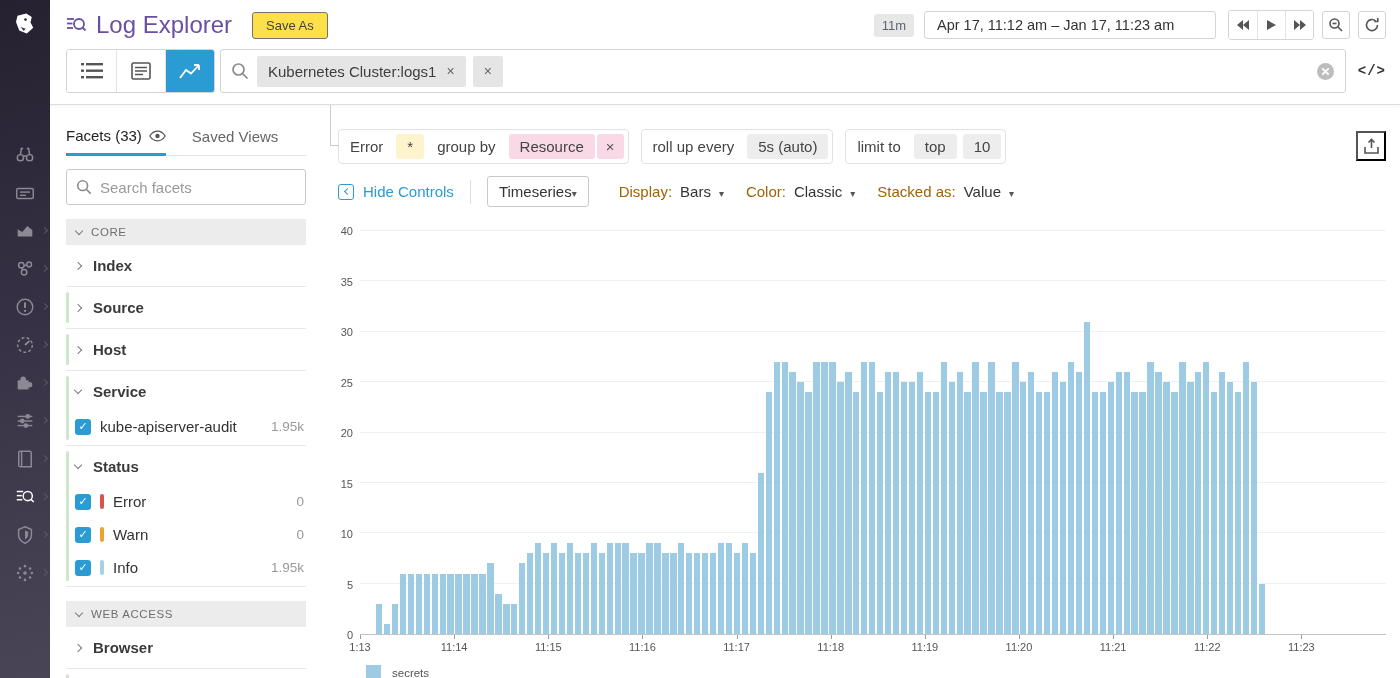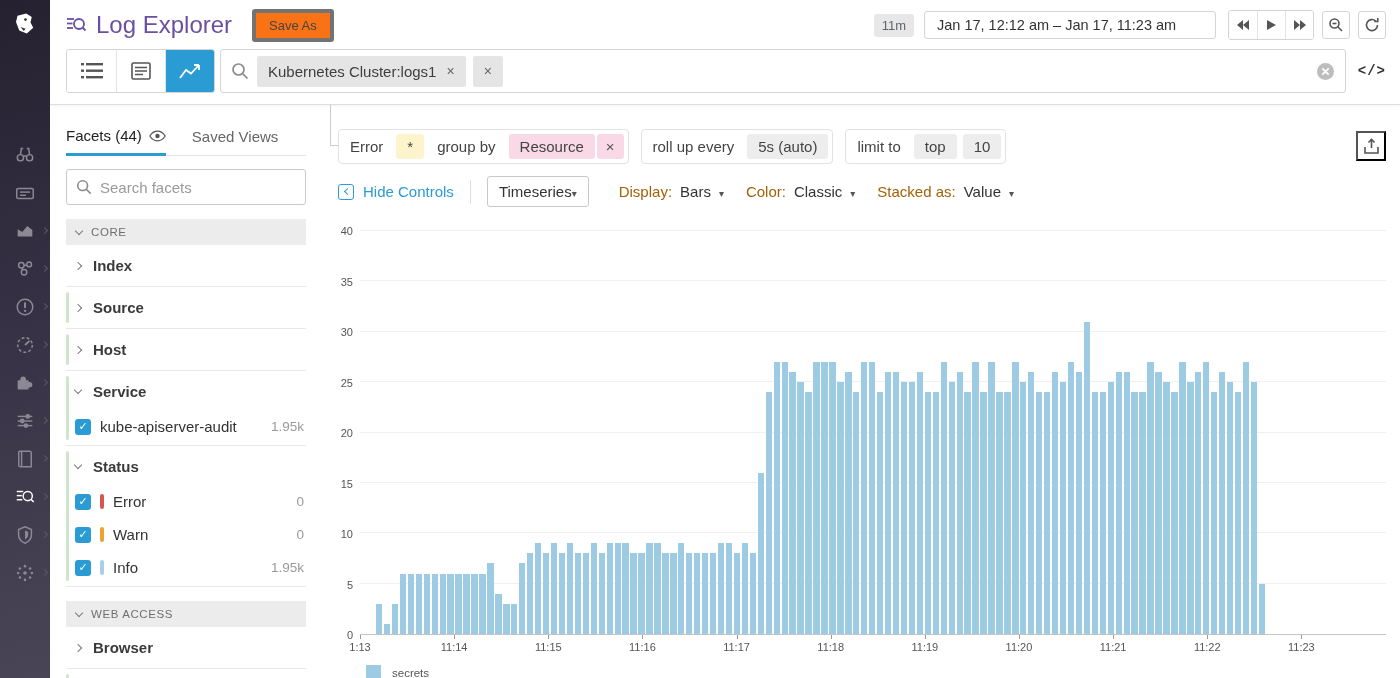--- a/index.html
+++ b/index.html
@@ -15,21 +15,21 @@
   .nav-item { height:38px; display:flex; align-items:center; justify-content:center; position:relative; cursor:pointer; color:#8d8896; }
   .nav-item .flyout { position:absolute; right:3px; top:50%; width:5px; height:5px; margin-top:-3px;
     border-right:1.4px solid #5d5868; border-bottom:1.4px solid #5d5868; transform:rotate(-45deg); }
   .nav-item.active { color:#ffffff; }
 
   
   .page { position:absolute; left:50px; top:0; right:0; bottom:0; }
   .topbar { height:105px; background:#fff; border-bottom:1px solid #dedede; box-shadow:0 1px 3px rgba(0,0,0,.05); position:relative; }
   .row1 { height:44px; display:flex; align-items:center; padding:6px 14px 0 14px; }
   .app-title { font-size:24px; font-weight:400; color:#6b4fa1; margin-left:8px; }
-  .btn { background:#f97316; border:4px solid #737373; border-radius:3px; color:#444; cursor:pointer; font-family:inherit; }
+  .btn { background:#fde047; border:1px solid #737373; border-radius:3px; color:#444; cursor:pointer; font-family:inherit; }
   .save-as { margin-left:20px; font-size:13px; padding:5px 13px; }
   .sp { flex:1; }
   .time-badge { background:#e7e7e7; border-radius:3px; padding:4px 8px; font-size:13px; color:#5c6670; margin-right:10px; cursor:pointer; }
   .date-range { border:1px solid #d4d4d4; border-radius:3px; font-size:14.5px; color:#333; padding:5px 12px; min-width:292px; cursor:text; }
   .navgrp { display:flex; border:1px solid #d4d4d4; border-radius:3px; margin-left:12px; overflow:hidden; }
   .navgrp .ibtn { border:none; border-left:1px solid #e3e3e3; }
   .navgrp .ibtn:first-child { border-left:none; }
   .ibtn { width:28px; height:28px; display:flex; align-items:center; justify-content:center; background:#fff; cursor:pointer; color:#555; }
   .solo { border:1px solid #d4d4d4; border-radius:3px; margin-left:8px; }
 
@@ -264,21 +264,21 @@
             <line x1="3" y1="10.5" x2="8.5" y2="10.5"></line>
             <line x1="3" y1="15" x2="9" y2="15"></line>
           <circle cx="15" cy="11" r="5"></circle>
             <line x1="18.6" y1="14.6" x2="21.5" y2="17.5"></line>
         </svg>
       </span>
       <h1 class="app-title">Log Explorer</h1>
       <button class="btn save-as">Save As</button>
       <div class="sp"></div>
       <span class="time-badge">11m</span>
-      <div class="date-range">Jan 17, 12:12 am – Jan 17, 11:23 am</div>
+      <div class="date-range">Apr 17, 11:12 am – Jan 17, 11:23 am</div>
       <div class="navgrp">
         <button class="ibtn">
           <span>
               <svg width="14" height="12" viewBox="0 0 14 12">
                 <path d="M7 1 L1 6 L7 11 Z M13 1 L7 6 L13 11 Z" fill="#555"></path>
               </svg>
             </span>
         </button>
         <button class="ibtn">
           <span>
@@ -372,21 +372,21 @@
       </div>
       <button class="code-btn">&lt;/&gt;</button>
     </div>
   </div>
 
   <div class="content">
 
     <div class="facets">
       <div class="tabs" id="facetTabs">
           <div class="tab active">
-            <span>Facets (44)</span>
+            <span>Facets (33)</span>
             <span>
               <svg width="17" height="12" viewBox="0 0 20 13" fill="none" stroke="#555" stroke-width="1.5">
                 <path d="M1 6.5 C4 1.5 8 0.8 10 0.8 C12 0.8 16 1.5 19 6.5 C16 11.5 12 12.2 10 12.2 C8 12.2 4 11.5 1 6.5 Z"></path>
                 <circle cx="10" cy="6.5" r="2.6" fill="#555" stroke="none"></circle>
               </svg>
             </span>
           </div>
           <div class="tab">
             <span>Saved Views</span>
           </div>

